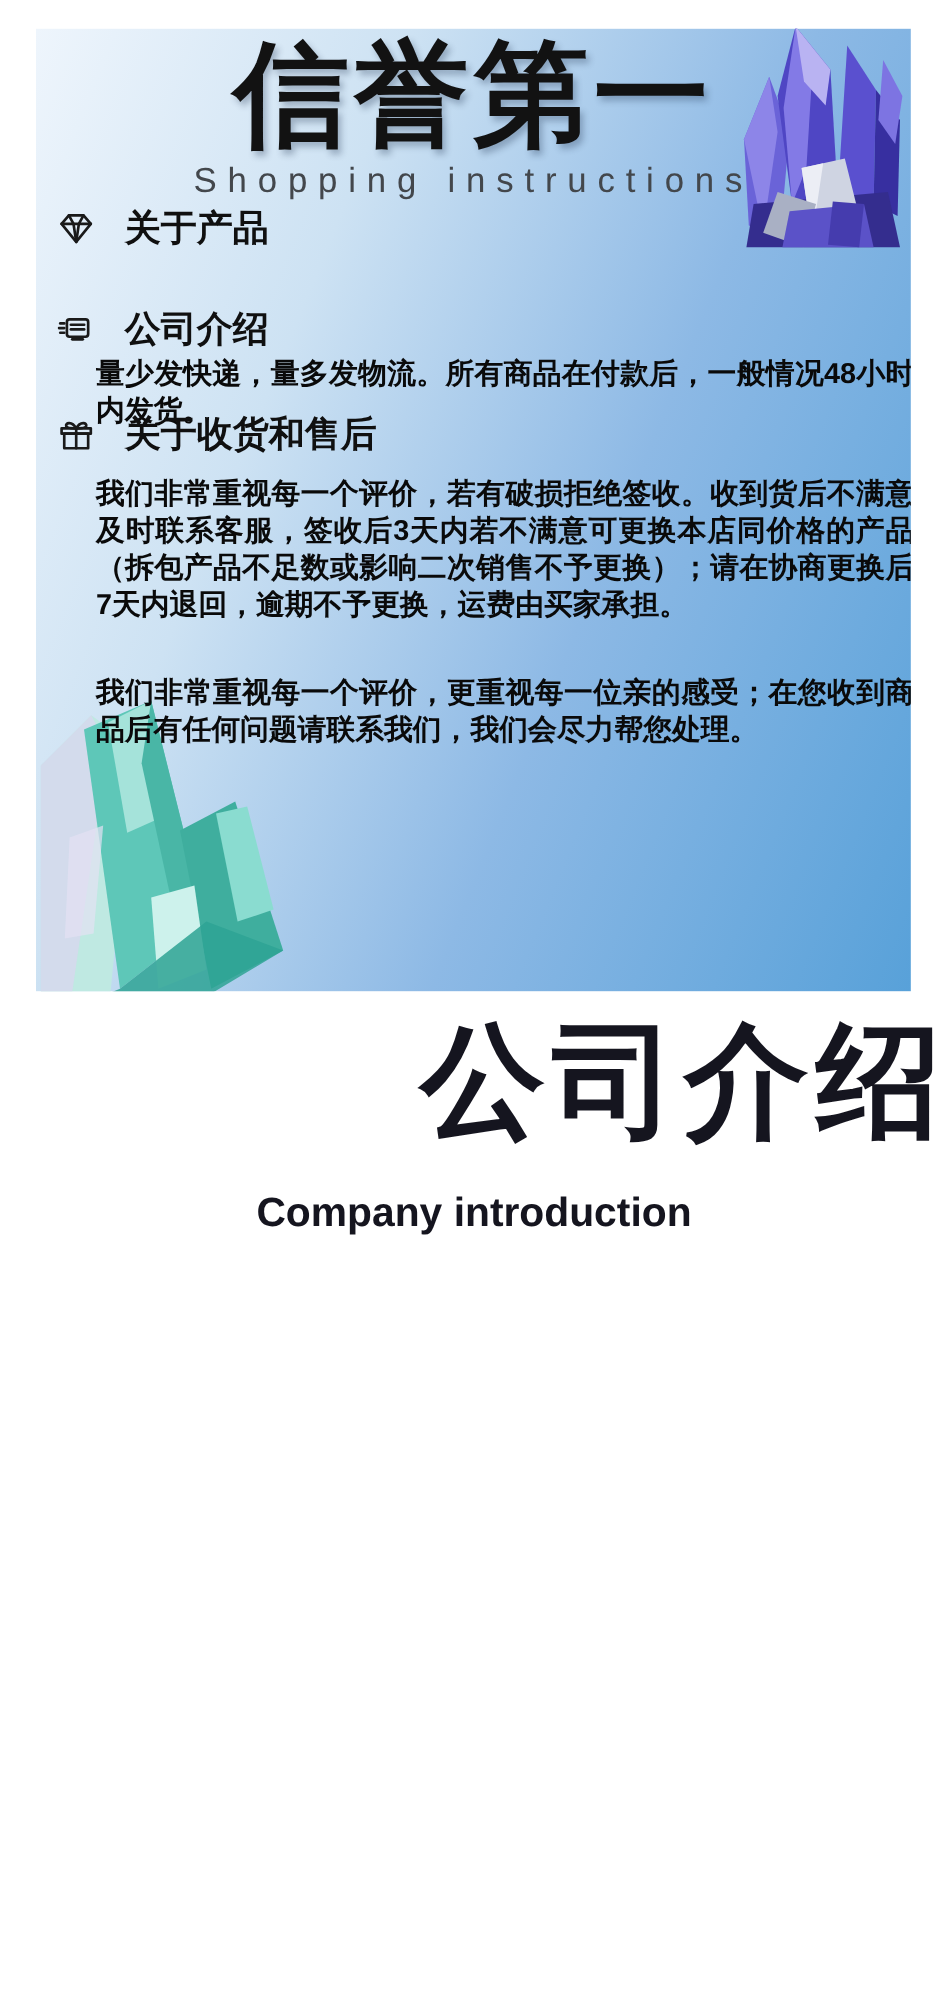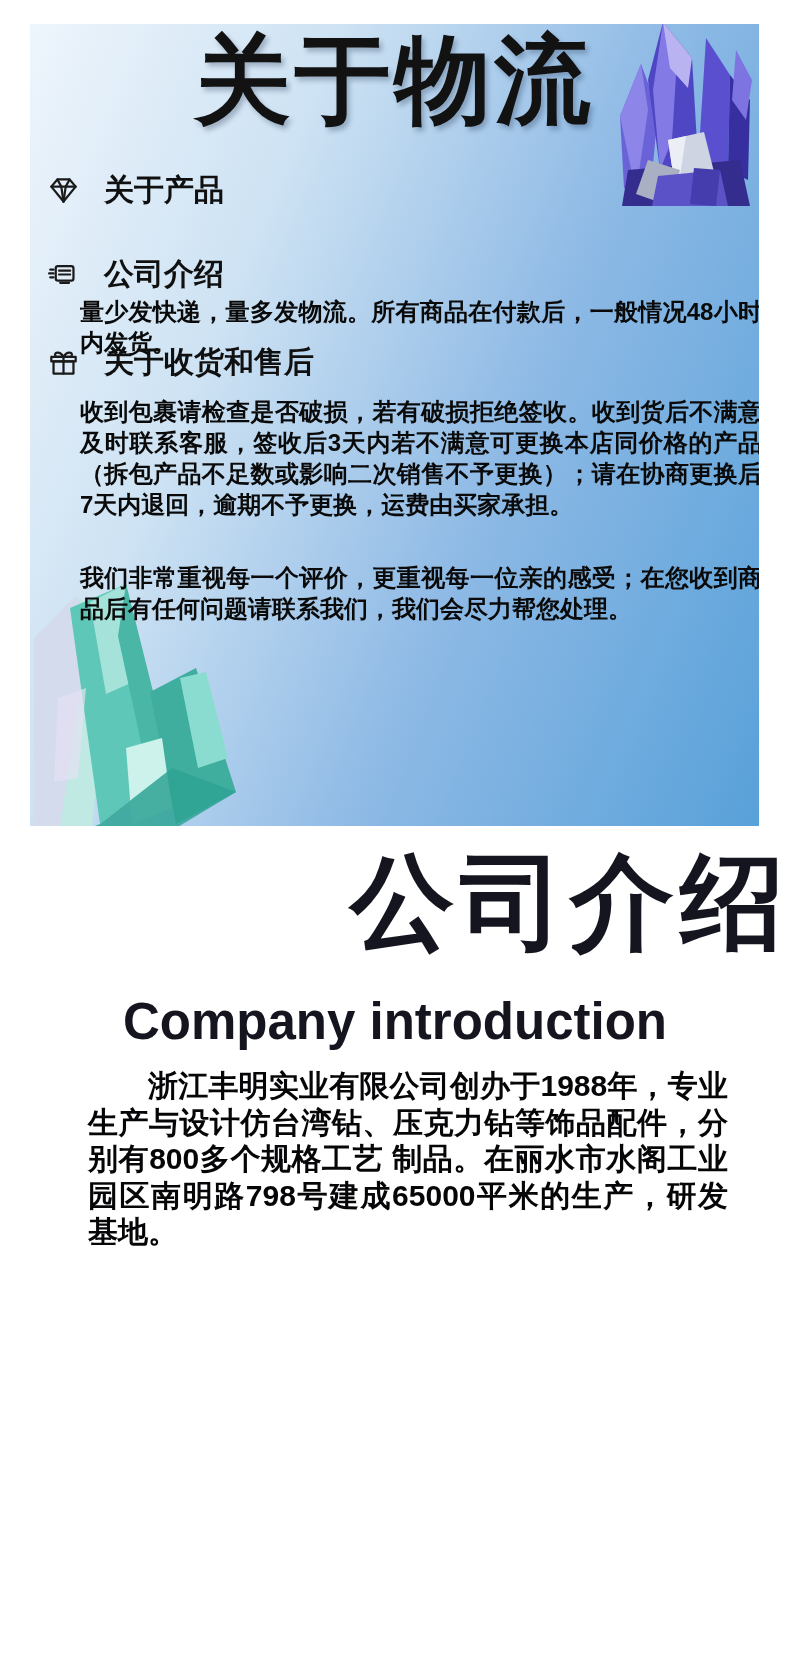--- a/index.html
+++ b/index.html
@@ -79,21 +79,21 @@
     font-size: 104px;
     font-weight: 900;
     letter-spacing: 6px;
     color: #15151f;
     line-height: 1.05;
   }
   .company-subtitle {
     position: absolute;
     left: 0; top: 992px; width: 100%;
     text-align: center;
-    font-size: 51px;
+    font-size: 34px;
     font-weight: 800;
     letter-spacing: 0px;
     color: #15151f;
   }
   .company-body {
     position: absolute;
     left: 88px; top: 1068px;
     width: 640px;
     font-size: 30px;
     line-height: 36.6px;
@@ -105,21 +105,22 @@
 
   .icon-stroke { fill: none; stroke: #1a1a1a; stroke-width: 2; stroke-linecap: round; stroke-linejoin: round; }
 </style>
 </head>
 <body>
 
 <div class="page">
 
   <div class="panel">
 
-    <div class="panel-title">关于物流</div>
+    <div class="panel-title">信誉第一</div>
+    <div class="panel-subtitle">Shopping instructions</div>
 
     <svg class="crystal-purple" viewBox="0 0 150 192" aria-hidden="true">
       <polygon points="12,98 33,46 50,92 42,180 16,170" fill="#6a63d8"></polygon>
       <polygon points="12,98 33,46 40,92 28,175" fill="#8d85e8"></polygon>
       <polygon points="55,4 84,40 90,142 52,152 40,62" fill="#4f46c4"></polygon>
       <polygon points="55,4 70,24 64,122 52,152 45,72" fill="#837ae6"></polygon>
       <polygon points="55,4 84,40 80,70 62,50" fill="#b9b3f2"></polygon>
       <polygon points="98,20 122,57 120,152 90,147" fill="#5a50cf"></polygon>
       <polygon points="122,57 142,82 140,162 120,152" fill="#372fa0"></polygon>
       <polygon points="128,32 144,62 138,102 124,82" fill="#7d74e2"></polygon>
@@ -184,26 +185,25 @@
             <rect x="5" y="13" width="18" height="11"></rect>
             <rect x="3" y="9" width="22" height="4"></rect>
             <line x1="14" y1="9" x2="14" y2="24"></line>
             <path d="M14,9 C11,3.5 5.5,4.5 6.5,7.5 C7.2,9.2 11,9 14,9 Z"></path>
             <path d="M14,9 C17,3.5 22.5,4.5 21.5,7.5 C20.8,9.2 17,9 14,9 Z"></path>
           </g>
         </svg>
         <span>关于收货和售后</span>
       </div>
     </div>
-    <div class="sec-body pos-b3">收到包裹请检查是否破损，若有破损拒绝签收。收到货后不满意及时联系客服，签收后3天内若不满意可更换本店同价格的产品（拆包产品不足数或影响二次销售不予更换）；请在协商更换后7天内退回，逾期不予更换，运费由买家承担。</div>
+    <div class="sec-body pos-b3">我们非常重视每一个评价，若有破损拒绝签收。收到货后不满意及时联系客服，签收后3天内若不满意可更换本店同价格的产品（拆包产品不足数或影响二次销售不予更换）；请在协商更换后7天内退回，逾期不予更换，运费由买家承担。</div>
 
     <div class="sec-body pos-b4">我们非常重视每一个评价，更重视每一位亲的感受；在您收到商品后有任何问题请联系我们，我们会尽力帮您处理。</div>
 
   </div>
 
   <div class="company-title">公司介绍</div>
   <div class="company-subtitle">Company introduction</div>
 
   <div class="company-body">
-    <p>浙江丰明实业有限公司创办于1988年，专业生产与设计仿台湾钻、压克力钻等饰品配件，分别有800多个规格工艺 制品。在丽水市水阁工业园区南明路798号建成65000平米的生产，研发基地。</p>
   </div>
 
 </div>
 
 </body></html>

